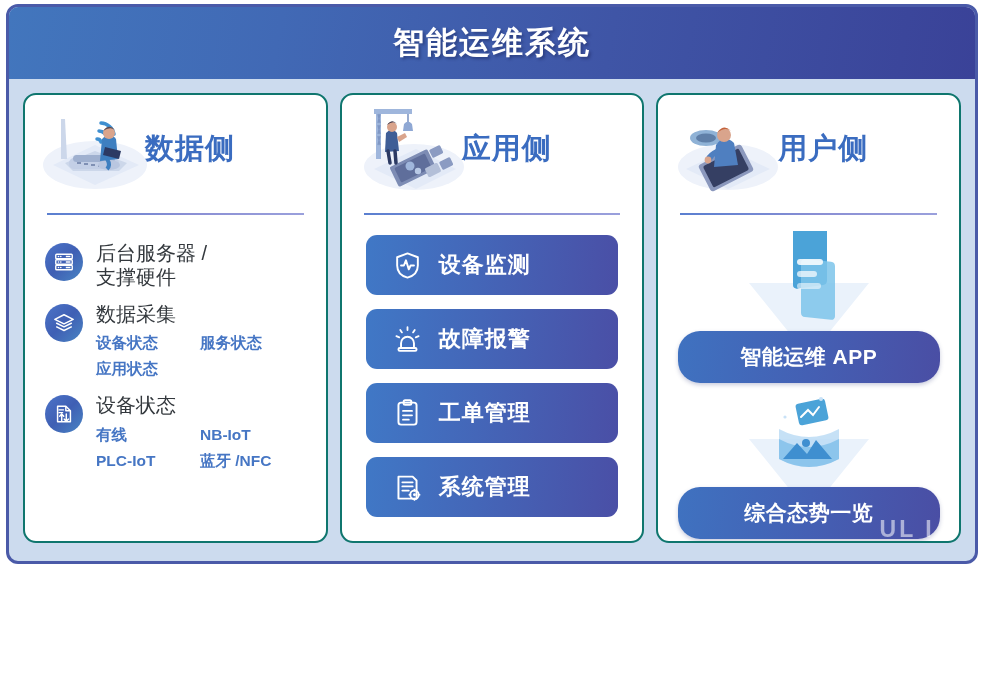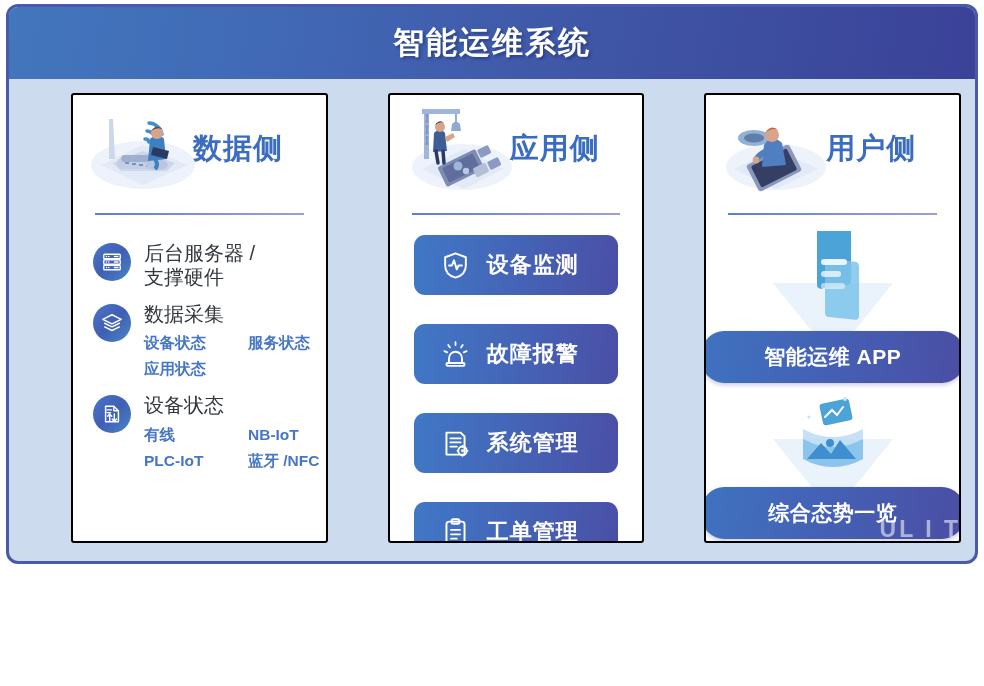--- a/index.html
+++ b/index.html
@@ -56,25 +56,24 @@
     right: 0;
     bottom: 0;
     display: flex;
     gap: 12px;
     padding: 14px 14px 18px 14px;
     box-sizing: border-box;
   }
   .card {
     flex: 1 1 0;
     background: #ffffff;
-    border: 2px solid #000000;
-    border-radius: 3px;
+    border: 2px solid #0f766e;
+    border-radius: 13px;
     position: relative;
     overflow: hidden;
-    margin-left: 48px;
   }
 
   
   .col-head {
     height: 108px;
     display: flex;
     align-items: center;
     position: relative;
     padding-left: 14px;
   }
@@ -144,21 +143,21 @@
     font-weight: bold;
     width: 104px;
     line-height: 1.55;
   }
 
   
   .mid-body {
     padding: 32px 24px 0 24px;
     display: flex;
     flex-direction: column;
-    gap: 29px;
+    gap: 14px;
   }
   .mbtn {
     height: 60px;
     border-radius: 11px;
     background: linear-gradient(95deg, #4078c6 0%, #4466b8 45%, #4a4fa6 100%);
     display: flex;
     align-items: center;
     padding-left: 26px;
     box-sizing: border-box;
   }
@@ -384,39 +383,39 @@
               <path d="M7 18.5 v-3.6 a5 5 0 0 1 10 0 v3.6 Z" fill="none" stroke="#fff" stroke-width="1.5" stroke-linejoin="round"></path>
               <rect x="5" y="18.6" width="14" height="2.2" rx="1" fill="none" stroke="#fff" stroke-width="1.5"></rect>
             </svg>
           </span>
           <span class="mbtn-label">故障报警</span>
         </div>
 
         <div class="mbtn">
           <span>
             <svg width="31" height="31" viewBox="0 0 24 24">
+              <rect x="5" y="3.6" width="14" height="17" rx="2" fill="none" stroke="#fff" stroke-width="1.5"></rect>
+              <rect x="9" y="1.8" width="6" height="3.4" rx="1.2" fill="none" stroke="#fff" stroke-width="1.5"></rect>
+              <path d="M8.5 10 h7 M8.5 13.4 h7 M8.5 16.8 h4.5" stroke="#fff" stroke-width="1.4" stroke-linecap="round"></path>
+            </svg>
+          </span>
+          <span class="mbtn-label">工单管理</span>
+        </div>
+
+        <div class="mbtn">
+          <span>
+            <svg width="31" height="31" viewBox="0 0 24 24">
               <path d="M5 3.6 h11 l3 3 v14 H5 Z" fill="none" stroke="#fff" stroke-width="1.5" stroke-linejoin="round"></path>
               <path d="M8 8 h8 M8 11.2 h8 M8 14.4 h5" stroke="#fff" stroke-width="1.4" stroke-linecap="round"></path>
               <circle cx="17.4" cy="17.6" r="3.3" fill="none" stroke="#fff" stroke-width="1.4"></circle>
               <circle cx="17.4" cy="17.6" r="1.1" fill="#fff"></circle>
               <path d="M17.4 13.6 v1 M17.4 20.6 v1 M13.4 17.6 h1 M20.4 17.6 h1" stroke="#fff" stroke-width="1.3" stroke-linecap="round"></path>
             </svg>
           </span>
           <span class="mbtn-label">系统管理</span>
-        </div>
-
-        <div class="mbtn">
-          <span>
-            <svg width="31" height="31" viewBox="0 0 24 24">
-              <rect x="5" y="3.6" width="14" height="17" rx="2" fill="none" stroke="#fff" stroke-width="1.5"></rect>
-              <rect x="9" y="1.8" width="6" height="3.4" rx="1.2" fill="none" stroke="#fff" stroke-width="1.5"></rect>
-              <path d="M8.5 10 h7 M8.5 13.4 h7 M8.5 16.8 h4.5" stroke="#fff" stroke-width="1.4" stroke-linecap="round"></path>
-            </svg>
-          </span>
-          <span class="mbtn-label">工单管理</span>
         </div>
 
       </div>
     </div>
 
     <div class="card">
       <div class="col-head">
         <div class="col-illus">
           <svg width="112" height="92" viewBox="0 0 112 92">
             <ellipse cx="56" cy="64" rx="50" ry="23" fill="#eef2fa"></ellipse>

